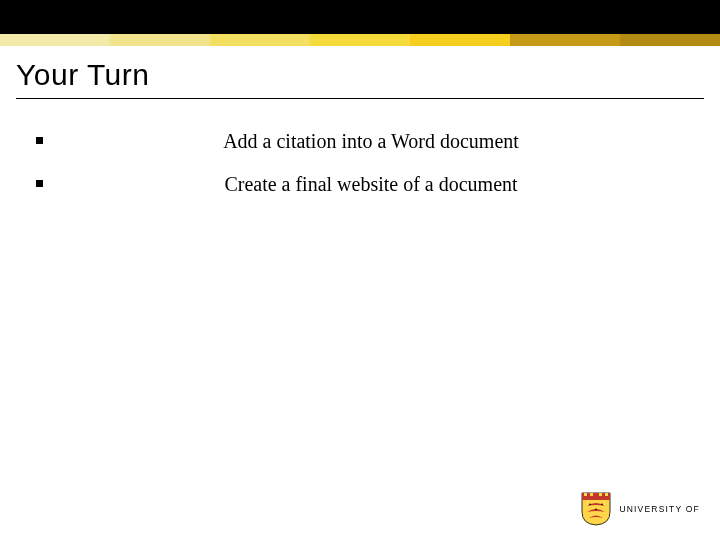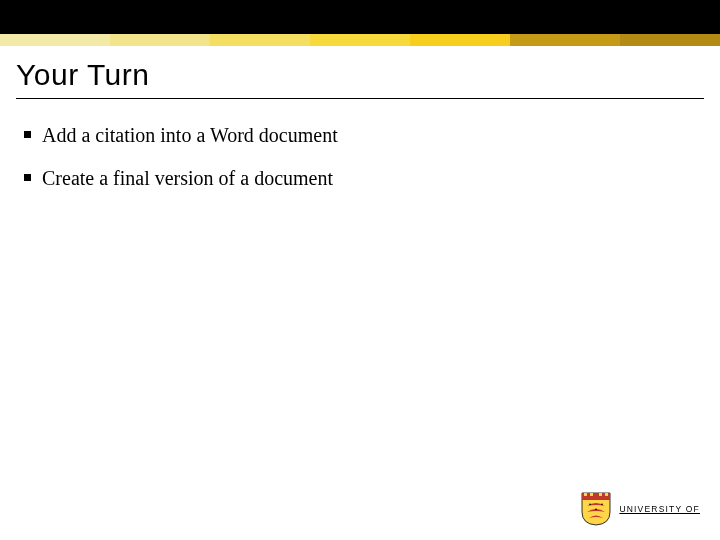--- a/index.html
+++ b/index.html
@@ -52,22 +52,23 @@
     margin: 0;
   }
   .content {
     position: absolute;
     top: 112px;
     left: 16px;
     right: 16px;
   }
   ul.level1 {
     list-style: none;
-    margin: 4px;
+    margin: 16px;
     padding: 0;
+    text-align: center;
   }
   ul.level1 > li {
     position: relative;
     padding-left: 22px;
     font-size: 20px;
     line-height: 1.35;
     margin: 10px 0 16px 0;
     font-family: Georgia, 'Times New Roman', serif;
   }
   ul.level1 > li::before {
@@ -116,21 +117,20 @@
     display: flex;
     flex-direction: column;
     font-family: Arial, Helvetica, sans-serif;
     line-height: 1.0;
     color: #000;
   }
   .wordmark .uni {
     font-size: 8.5px;
     letter-spacing: 1.2px;
     margin-bottom: 0;
-    text-decoration: underline;
   }
   .wordmark .name {
     font-size: 17px;
     font-weight: 700;
     letter-spacing: 0.5px;
   }
 </style>
 </head>
 <body>
 
@@ -152,21 +152,21 @@
     <h1 class="title">Your Turn</h1>
     <hr class="rule">
   </div>
 
   <div class="content">
     <ul class="level1">
       <li>
         <span>Add a citation into a Word document</span>
       </li>
       <li>
-        <span>Create a final version of a document</span>
+        <span>Create a final website of a document</span>
       </li>
     </ul>
   </div>
 
   <div class="footer-logo">
     <svg class="crest" viewBox="0 0 30 34">
       <path d="M1 1 H29 V20 Q29 32 15 33 Q1 32 1 20 Z" fill="#ffd54a" stroke="#000" stroke-width="0.8"></path>
       <rect x="1" y="1" width="28" height="7" fill="#c0392b"></rect>
       <rect x="3" y="1" width="3" height="3" fill="#ffd54a"></rect>
       <rect x="9" y="1" width="3" height="3" fill="#ffd54a"></rect>

